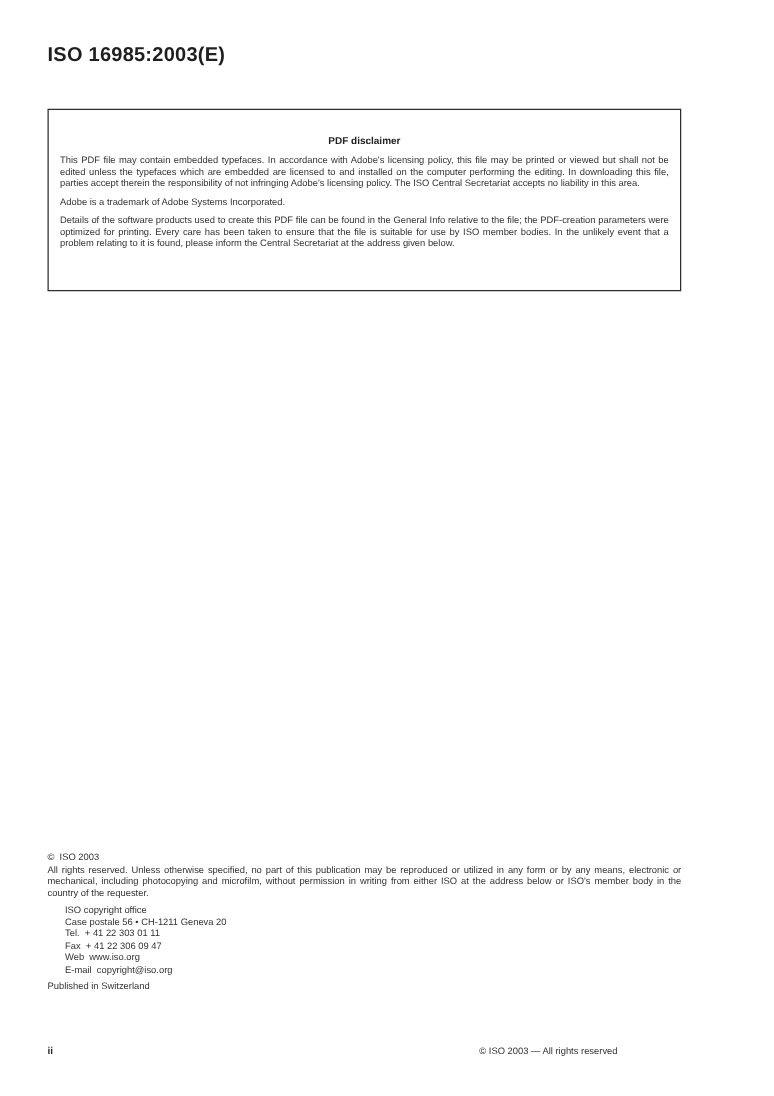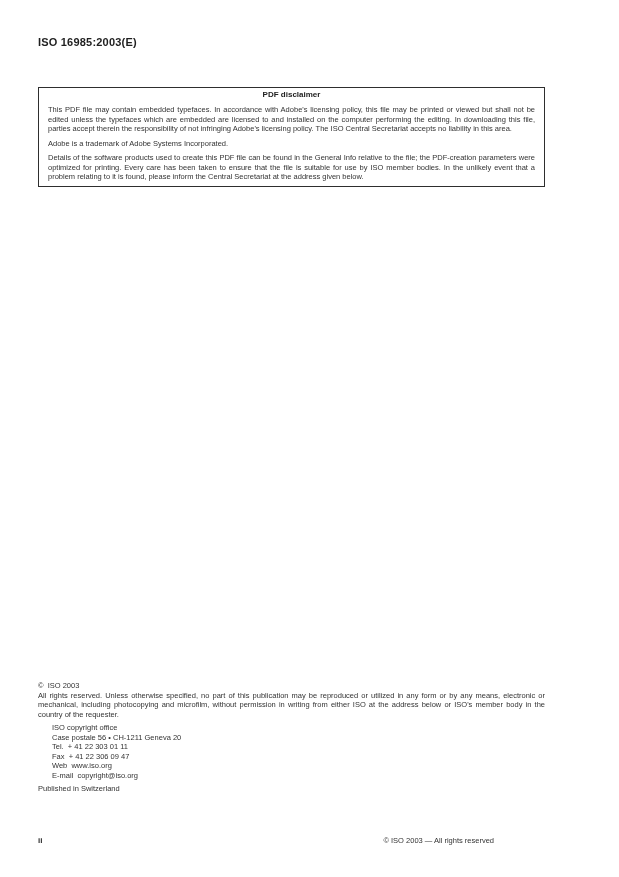--- a/index.html
+++ b/index.html
@@ -13,34 +13,34 @@
     height: 877px;
     background: #ffffff;
     font-family: "Liberation Sans", sans-serif;
     color: #333333;
     overflow: hidden;
   }
   .doc-title {
     position: absolute;
     left: 38px;
     top: 36px;
-    font-size: 11px;
+    font-size: 16px;
     font-weight: bold;
     color: #1f1f1f;
     letter-spacing: 0.2px;
   }
   .disclaimer-box {
     position: absolute;
     left: 38px;
     top: 87px;
     width: 507px;
-    height: 100px;
+    height: 146px;
     box-sizing: border-box;
     border: 1px solid #2e2e2e;
-    padding: 2px 9px 4px 9px;
+    padding: 20px 9px 4px 9px;
   }
   .disclaimer-title {
     text-align: center;
     font-size: 8px;
     font-weight: bold;
     color: #222222;
     margin: 0 0 6px 0;
   }
   .body-text {
     font-size: 7.5px;

